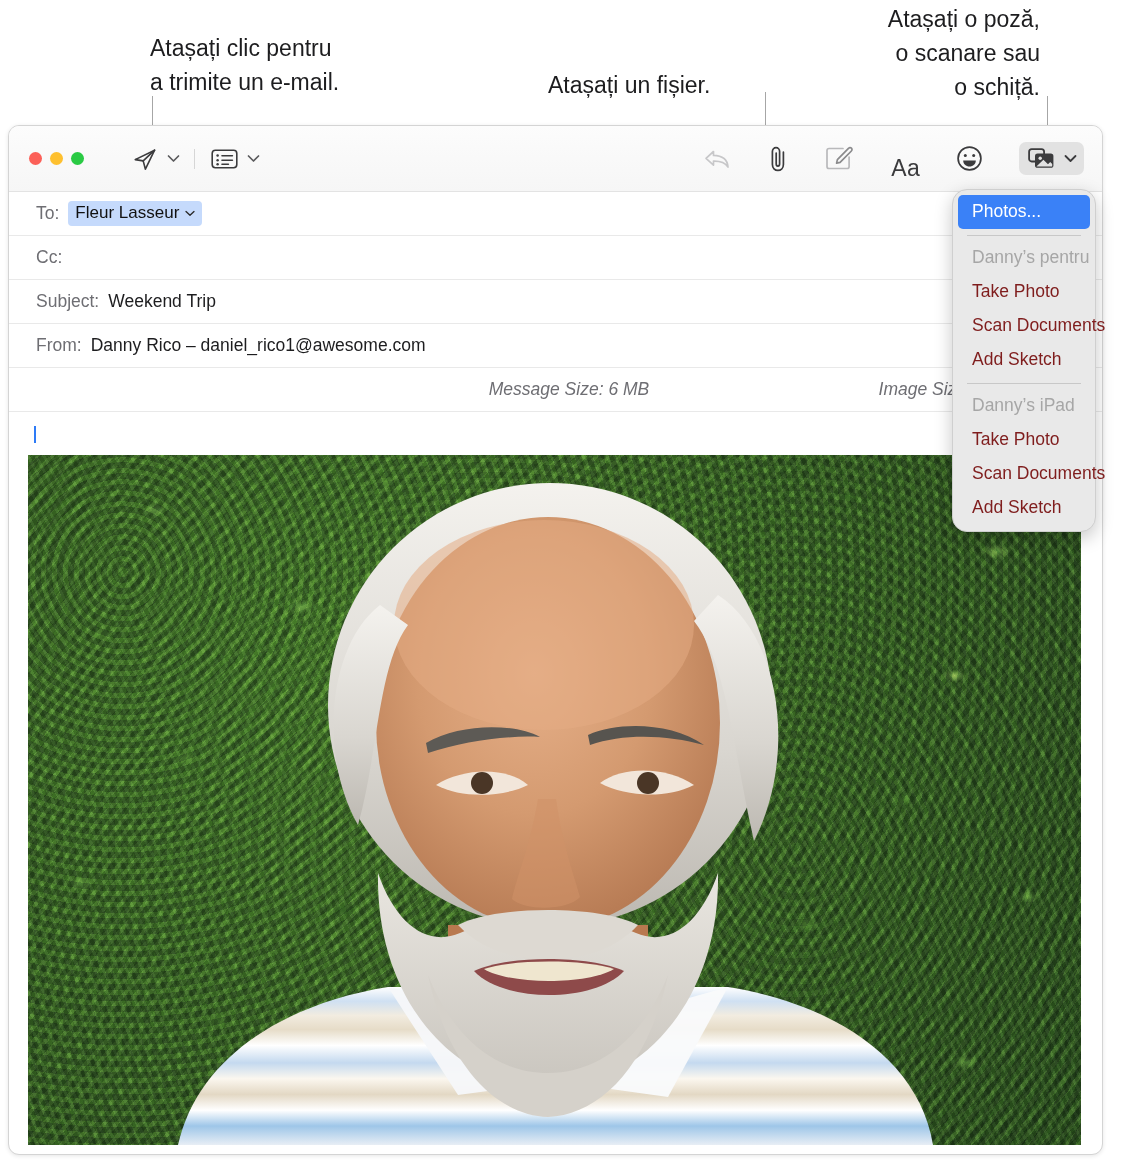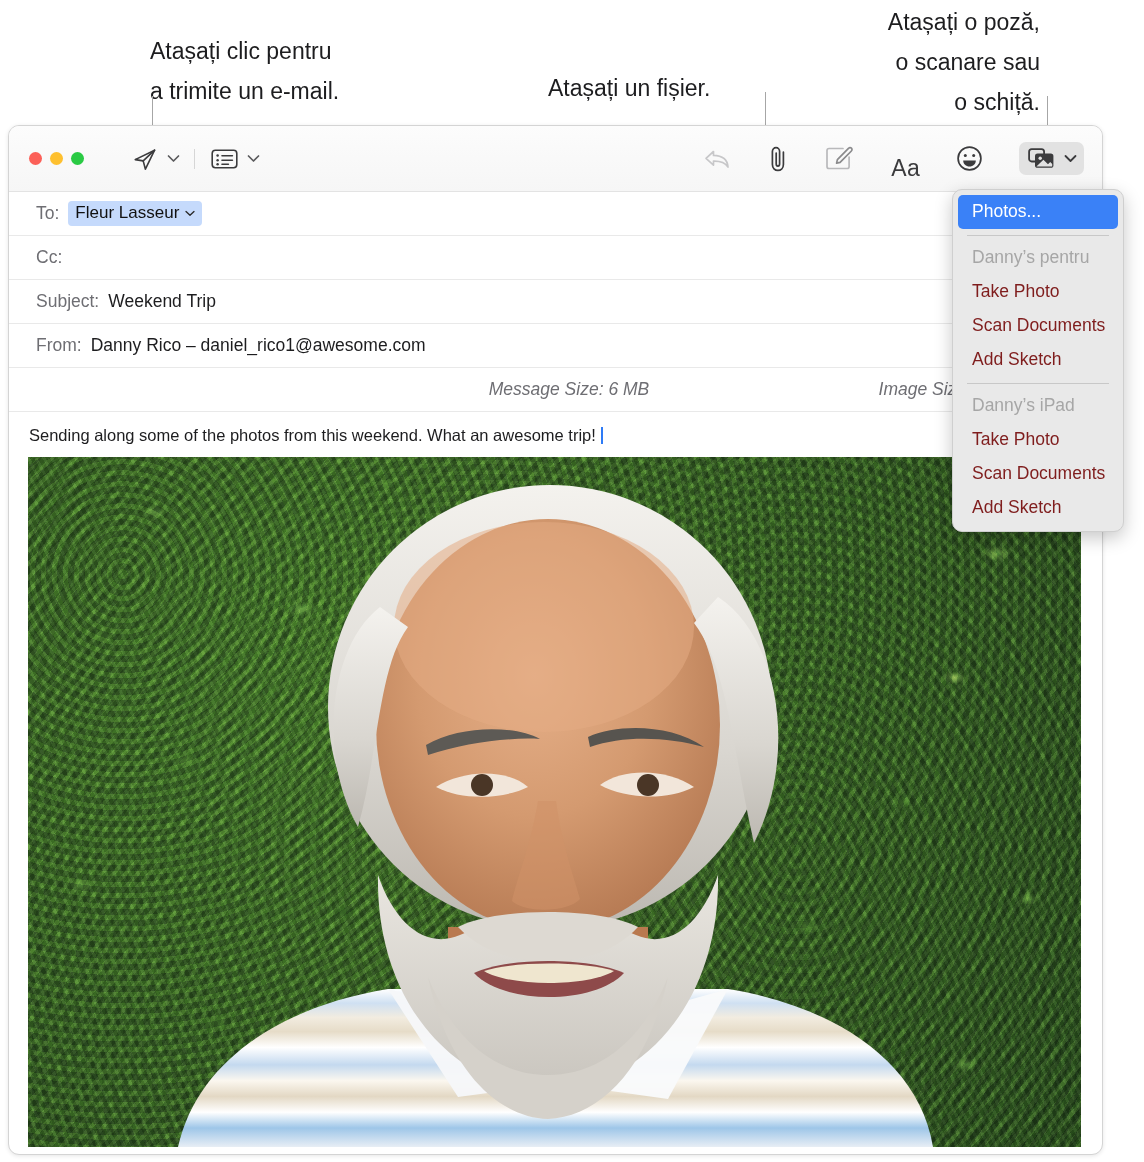--- a/index.html
+++ b/index.html
@@ -14,21 +14,21 @@
     overflow: hidden;
     font-family: "Liberation Sans", sans-serif;
     -webkit-font-smoothing: antialiased;
   }
 
   
   .callout {
     position: absolute;
     color: #1d1d1f;
     font-size: 23px;
-    line-height: 40px;
+    line-height: 34px;
     white-space: pre-line;
   }
   .callout-left   { left: 150px;  top: 31px;  text-align: left; }
   .callout-mid    { left: 548px;  top: 68px;  text-align: left; }
   .callout-right  { left: 828px;  top: 2px;   text-align: right; width: 212px; }
 
   .leader {
     position: absolute;
     width: 1px;
     background: #a6a6a6;
@@ -218,24 +218,24 @@
   }
 
   
   .person { position: absolute; left: 0; top: 0; width: 100%; height: 100%; }
 
   
   .menu {
     position: absolute;
     left: 952px;
     top: 189px;
-    width: 172px;
+    width: 144px;
     background: #e9e9e9;
     border: 1px solid #cfcfcf;
-    border-radius: 10px;
+    border-radius: 15px;
     box-shadow: 0 6px 18px rgba(0,0,0,.22);
     padding: 5px 0 6px 0;
     box-sizing: border-box;
     z-index: 40;
   }
   .menu-item {
     font-size: 17.5px;
     padding: 3px 10px 4px 19px;
     color: #7f1d1d;
     line-height: 27px;
@@ -393,21 +393,20 @@
 
   <div class="field-row size-row">
     <span class="msg-size">Message Size: 6 MB</span>
     <span class="img-size-wrap">
       <span class="img-size-label">Image Size:</span>
       <span class="img-size-popup">Actual Size</span>
     </span>
   </div>
 
   <div class="body-text">
-    <span>Sending along some of the photos from this weekend. What an awesome trip!</span>
     <span class="caret"></span>
   </div>
 
   <div class="photo">
     <div class="foliage"></div>
 
     <svg class="person" viewBox="0 0 1053 690" preserveAspectRatio="none">
       <defs>
         <radialGradient id="skin" cx="46%" cy="38%" r="62%">
           <stop offset="0%" stop-color="#e6b089"></stop>

